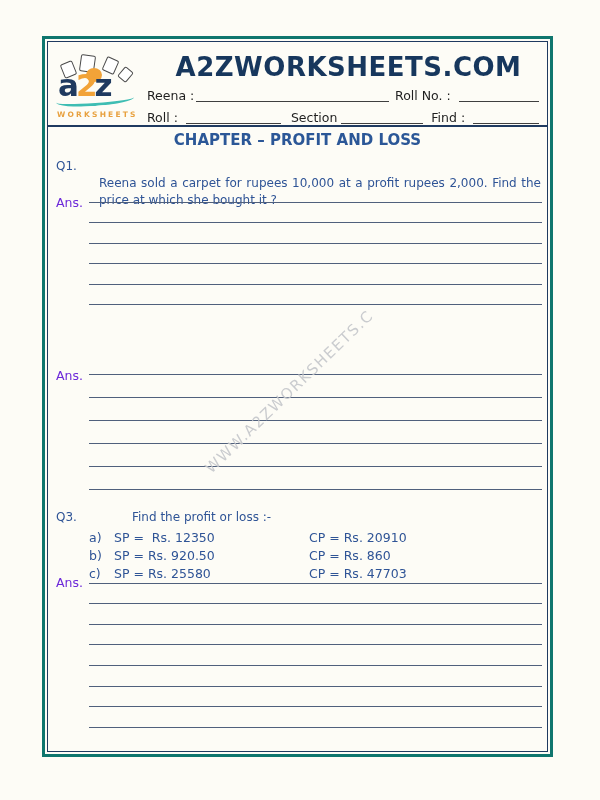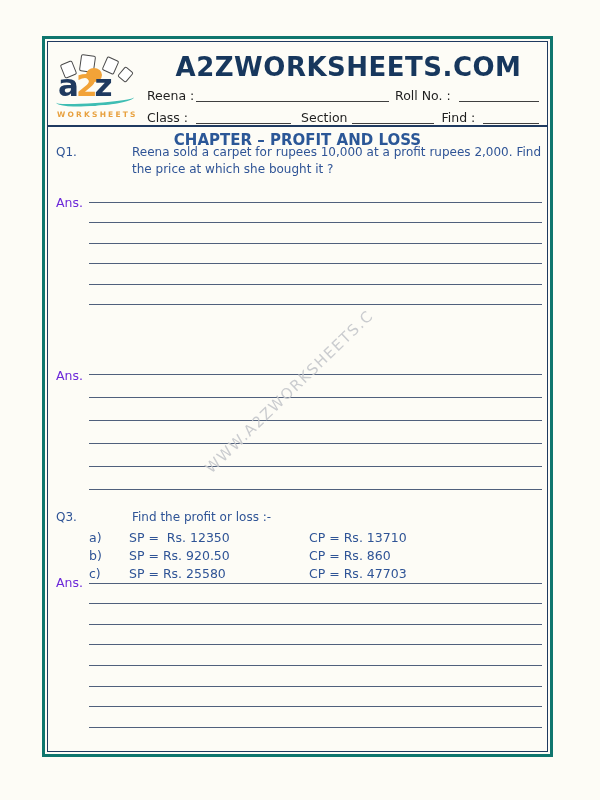--- a/index.html
+++ b/index.html
@@ -79,21 +79,21 @@
     text-align:center; font-size:15px; font-weight:bold; color:#2B5797;
   }
 
   
   .qblock {
     position:absolute; left:8px; right:6px;
     display:flex; font-size:12px; color:#2F5496; line-height:17px;
   }
   .qnum { width:33px; flex:none; }
   .qtext { flex:1; text-align:justify;margin-left:43px; }
-  .q1 { top:102px; }
+  .q1 { top:116px;flex-direction:column; }
   .q2 { top:277px; line-height:23px; }
   .q3 { top:467px; }
 
   .anslabel {
     position:absolute; left:8px; font-size:12.5px; color:#6d28d9;
   }
   .a1 { top:153px; }
   .a2 { top:326px; }
   .a3 { top:533px; }
 
@@ -103,21 +103,21 @@
   .l3 { top:521px; }
   .line { border-bottom:1px solid #50607C; }
   .l1 .line { height:20.5px; }
   .l2lines .line { height:23px; }
   .l3 .line { height:20.6px; }
 
   
   .items { position:absolute; left:41px; top:488px; width:450px; font-size:12.5px; color:#2F5496; }
   .irow { position:relative; height:18px; }
   .il  { position:absolute; left:0; }
-  .isp { position:absolute; left:40px; }
+  .isp { position:absolute; left:25px; }
   .icp { position:absolute; left:220px; }
   .pre { white-space:pre; }
 
   
   .watermark {
     position:absolute; left:166px; top:417px; height:18px;
     font-size:15px; letter-spacing:1.5px; color:#C5C7CB; opacity:0.9;
     transform:rotate(-44deg); transform-origin:left bottom;
     white-space:nowrap;
   }
@@ -143,21 +143,21 @@
       <div class="site-title">A2ZWORKSHEETS.COM</div>
 
       <div class="hrow r1">
         <span class="flabel">Reena :</span>
         <span class="uline grow2"></span>
         <span class="flabel">Roll No. : </span>
         <span class="uline grow1"></span>
       </div>
 
       <div class="hrow r2">
-        <span class="flabel">Class : </span>
+        <span class="flabel">Roll : </span>
         <span class="uline w95"></span>
         <span class="flabel">Section</span>
         <span class="uline w82"></span>
         <span class="flabel">Find : </span>
         <span class="uline grow1"></span>
       </div>
 
       <div class="divider"></div>
       <div class="chapter">CHAPTER – PROFIT AND LOSS</div>
 
@@ -189,21 +189,21 @@
 
       <div class="qblock q3">
         <span class="qnum">Q3.</span>
         <span class="qtext">Find the profit or loss :-</span>
       </div>
 
       <div class="items">
         <div class="irow">
           <span class="il">a)</span>
           <span class="isp pre">SP =  Rs. 12350</span>
-          <span class="icp">CP = Rs. 13710</span>
+          <span class="icp">CP = Rs. 20910</span>
         </div>
         <div class="irow">
           <span class="il">b)</span>
           <span class="isp pre">SP = Rs. 920.50</span>
           <span class="icp">CP = Rs. 860</span>
         </div>
         <div class="irow">
           <span class="il">c)</span>
           <span class="isp pre">SP = Rs. 25580</span>
           <span class="icp">CP = Rs. 47703</span>

